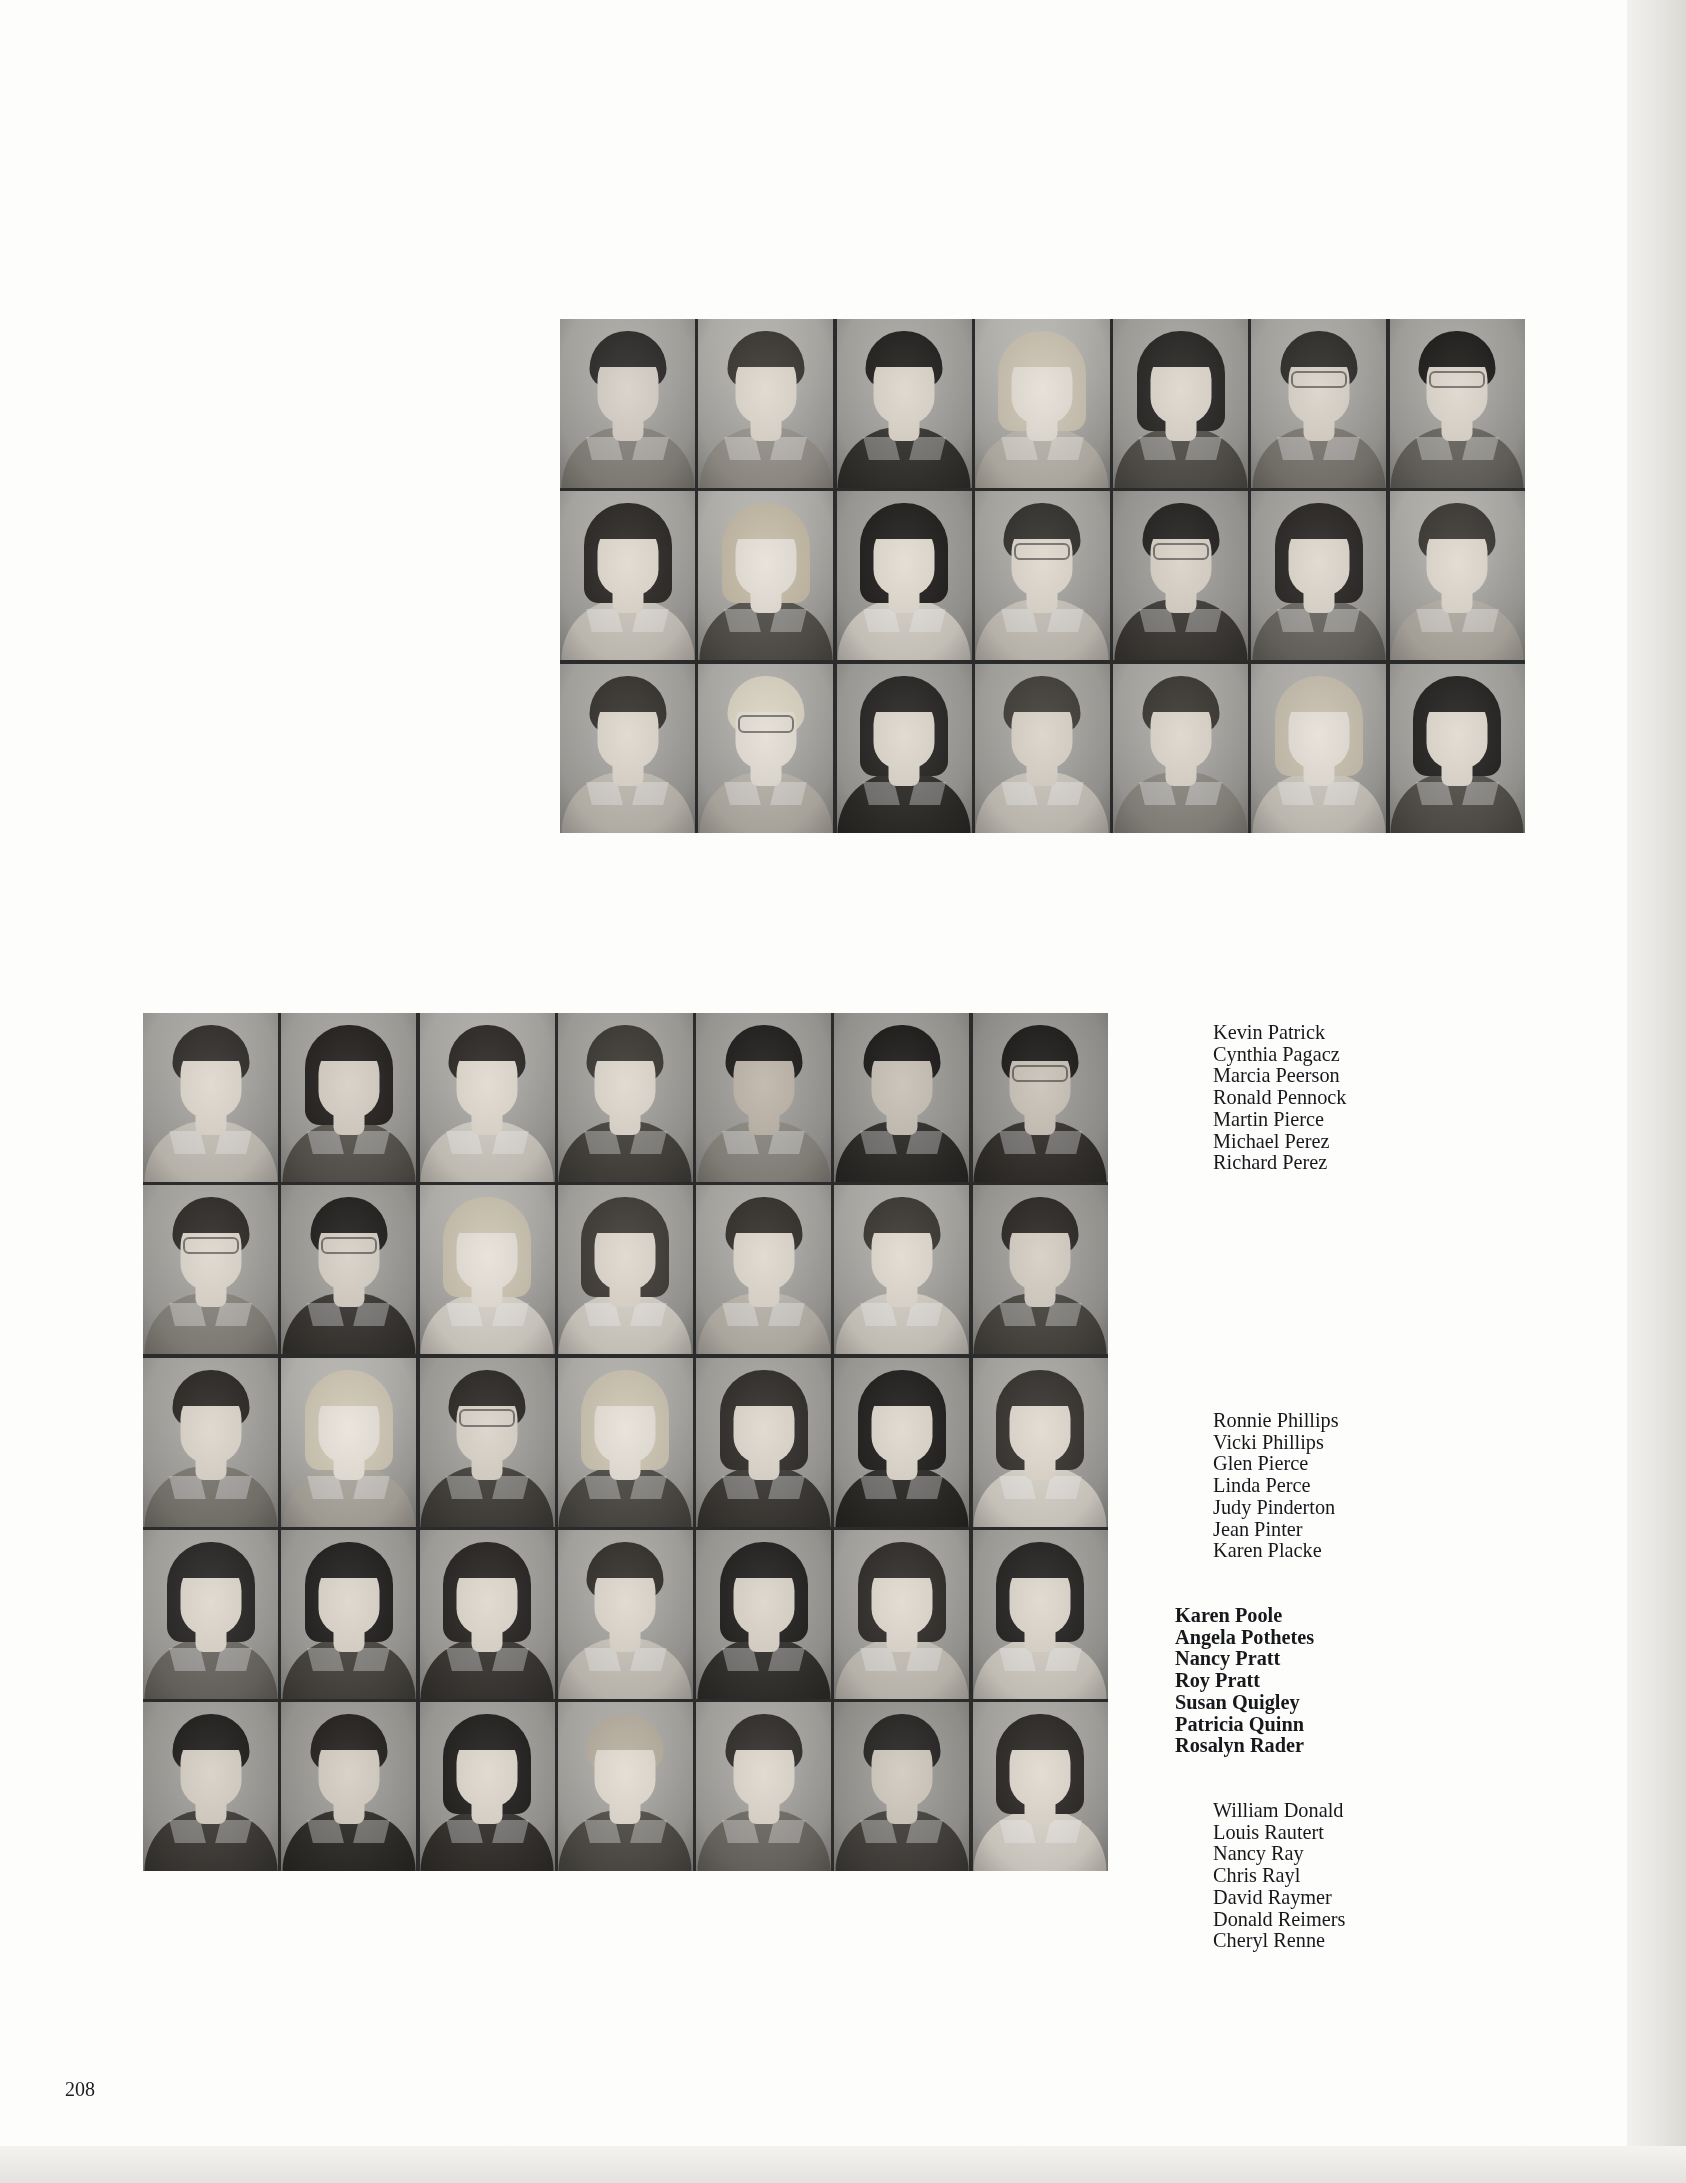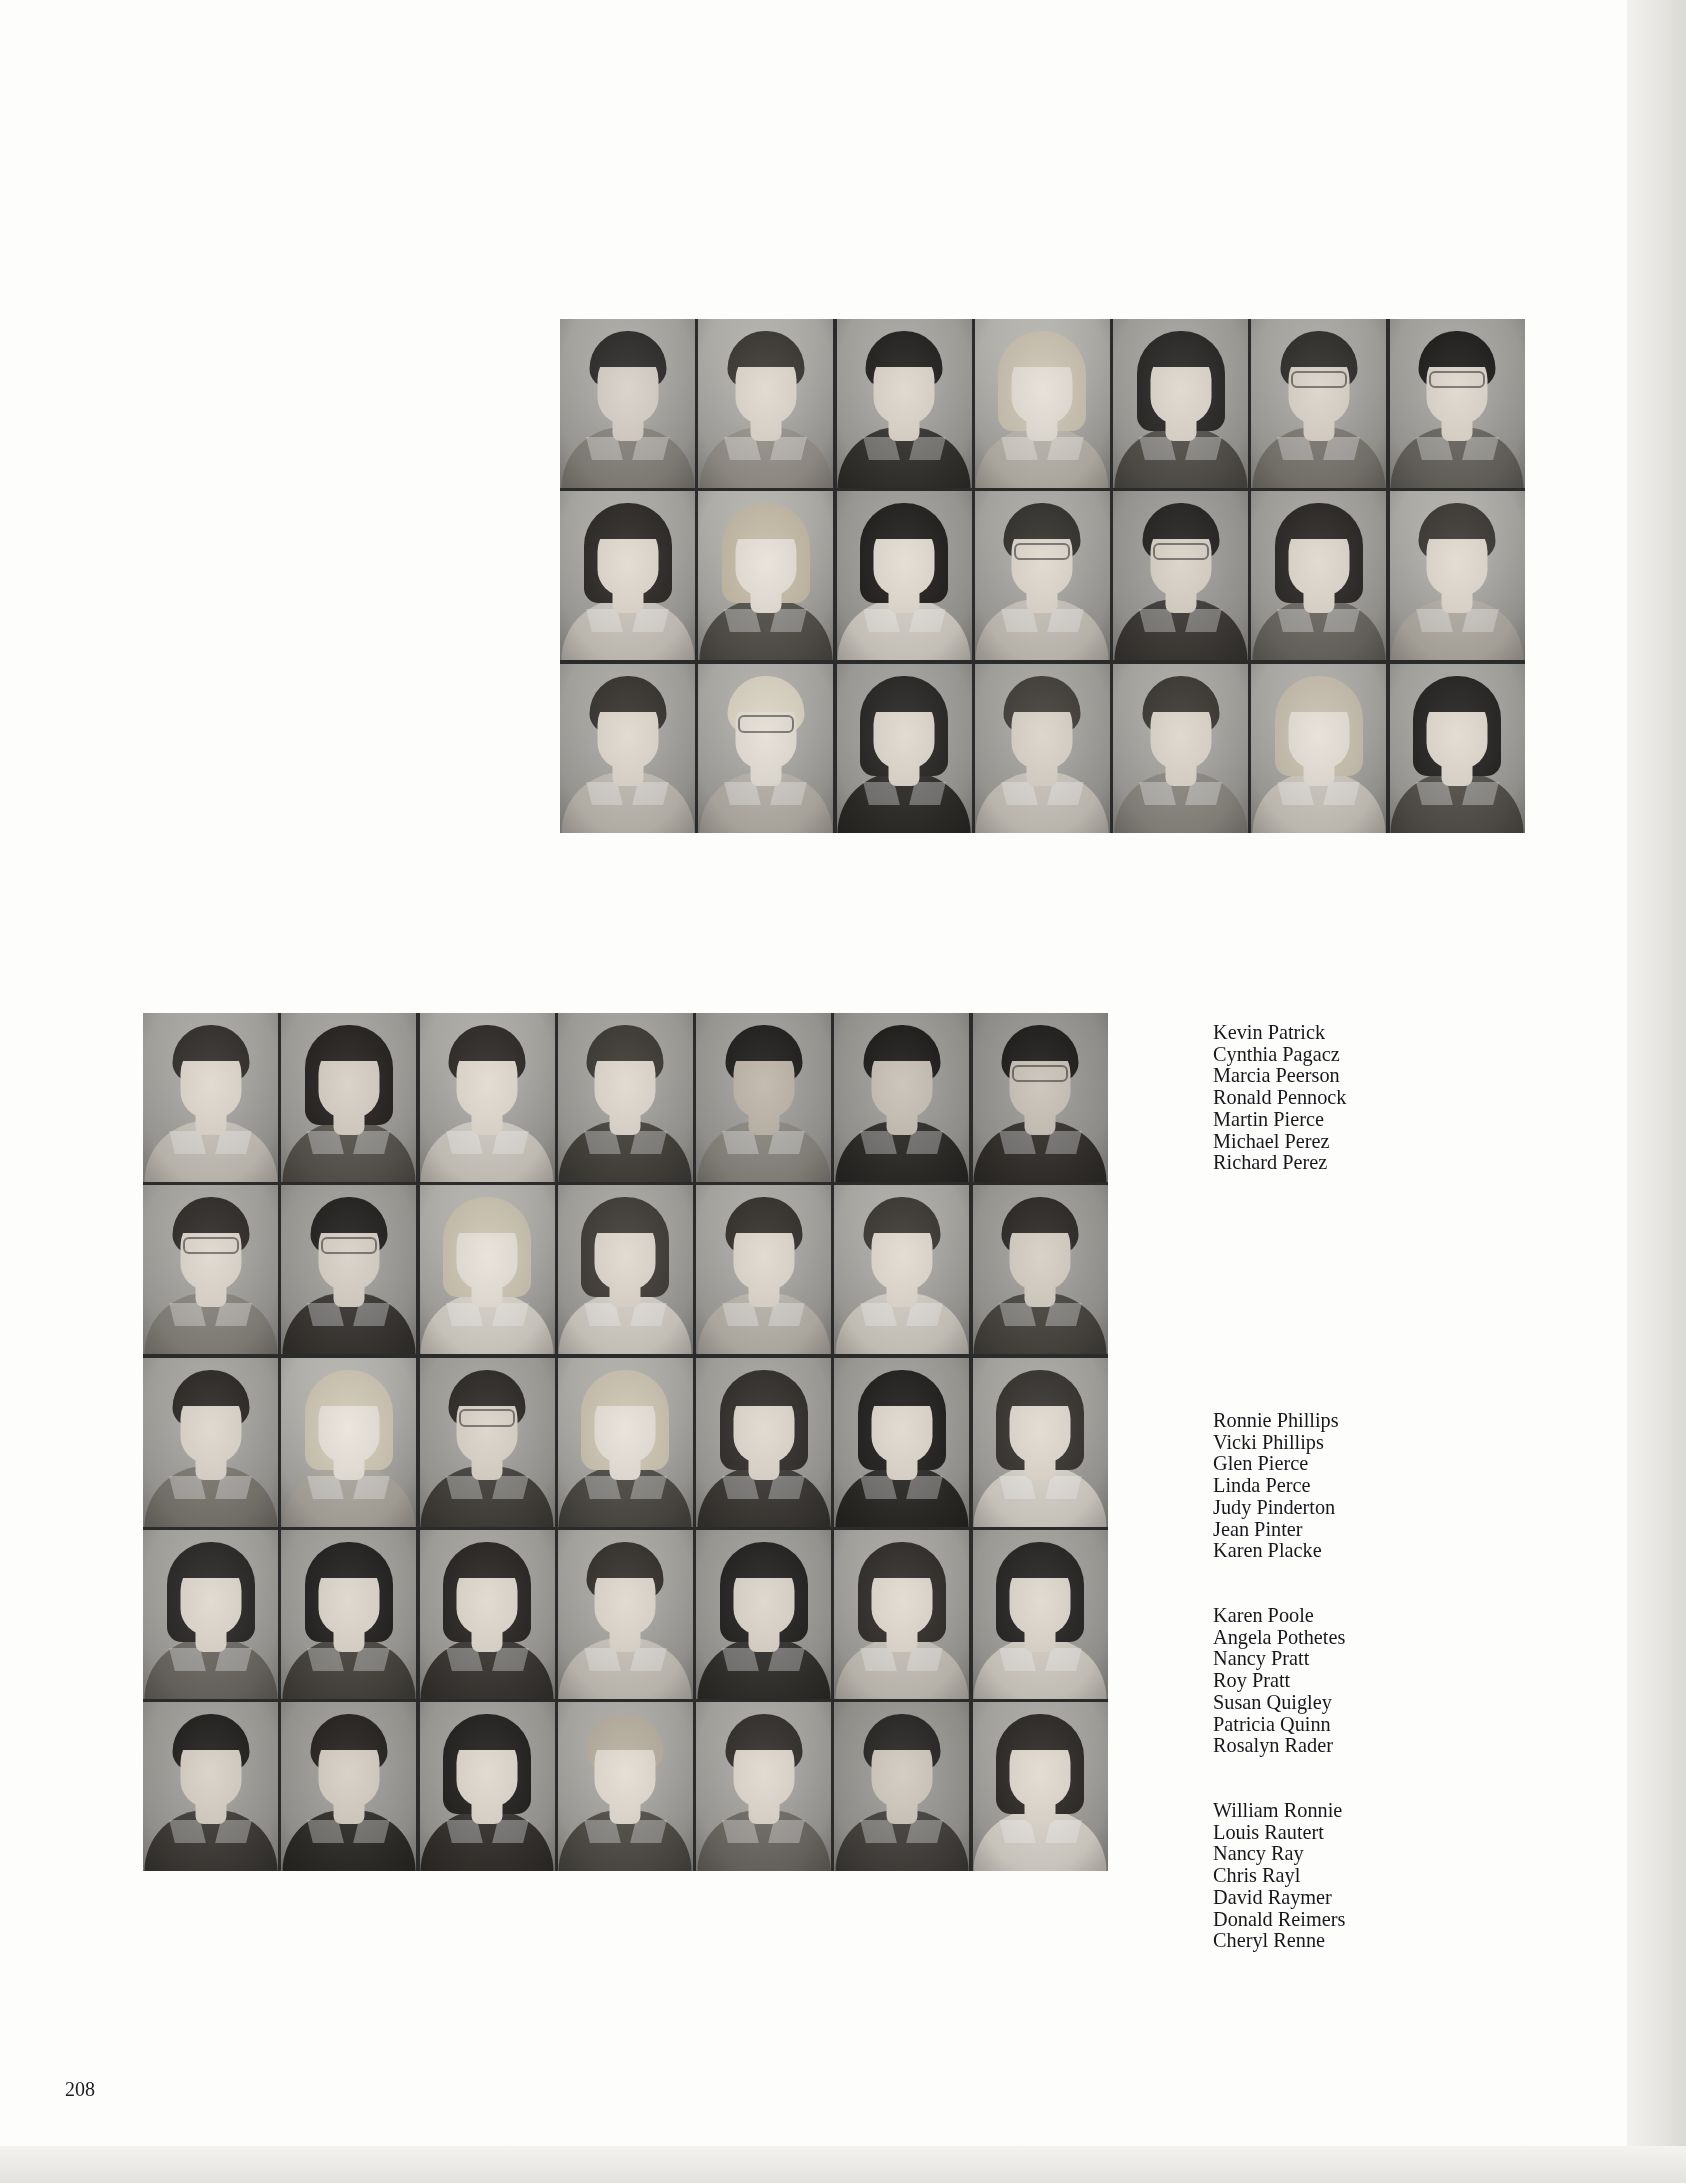--- a/index.html
+++ b/index.html
@@ -814,32 +814,32 @@
   <div class="caption" style="left:1213px; top:1410px;">
     <div>Ronnie Phillips</div>
     <div>Vicki Phillips</div>
     <div>Glen Pierce</div>
     <div>Linda Perce</div>
     <div>Judy Pinderton</div>
     <div>Jean Pinter</div>
     <div>Karen Placke</div>
   </div>
 
-  <div class="caption" style="left:1213px; top:1605px;">
+  <div class="caption" style="left:1175px; top:1605px;font-weight:bold;">
     <div>Karen Poole</div>
     <div>Angela Pothetes</div>
     <div>Nancy Pratt</div>
     <div>Roy Pratt</div>
     <div>Susan Quigley</div>
     <div>Patricia Quinn</div>
     <div>Rosalyn Rader</div>
   </div>
 
   <div class="caption" style="left:1213px; top:1800px;">
-    <div>William Ronnie</div>
+    <div>William Donald</div>
     <div>Louis Rautert</div>
     <div>Nancy Ray</div>
     <div>Chris Rayl</div>
     <div>David Raymer</div>
     <div>Donald Reimers</div>
     <div>Cheryl Renne</div>
   </div>
 
   <div class="page-number">208</div>
 </div>

